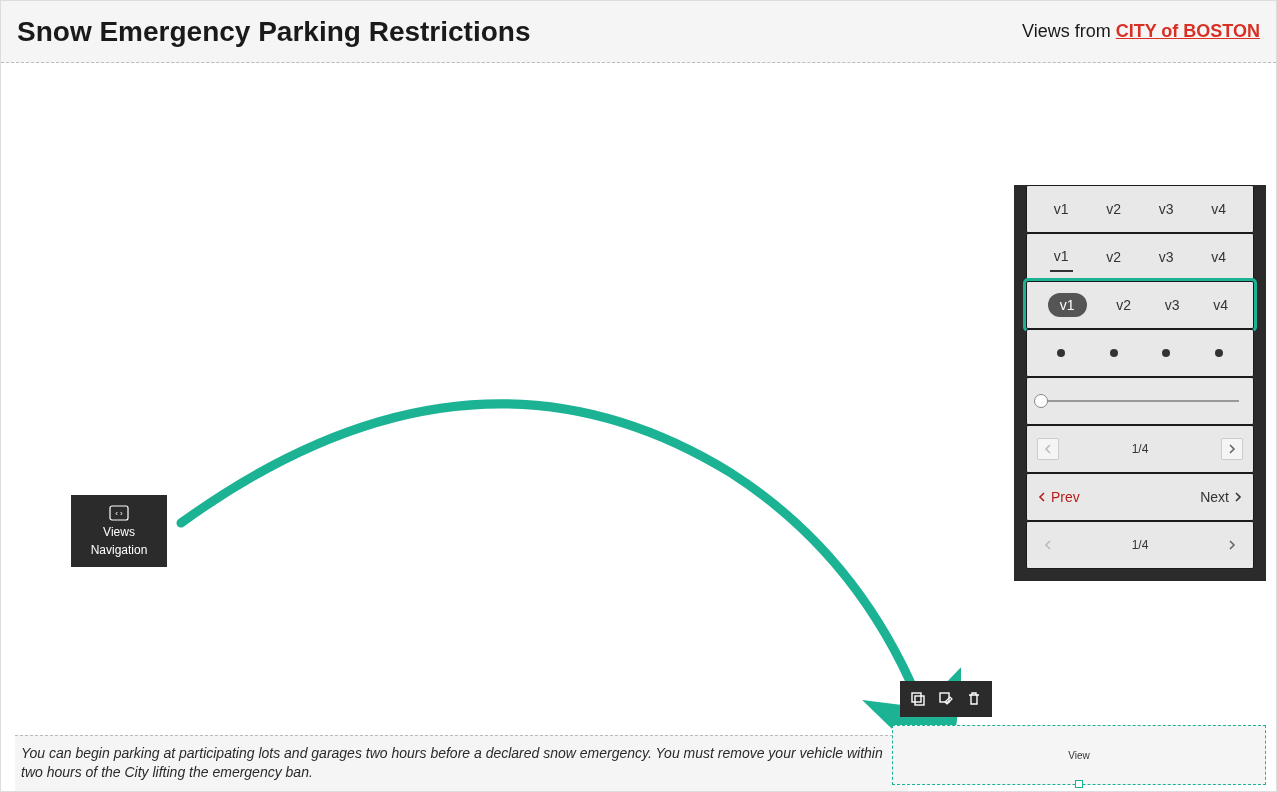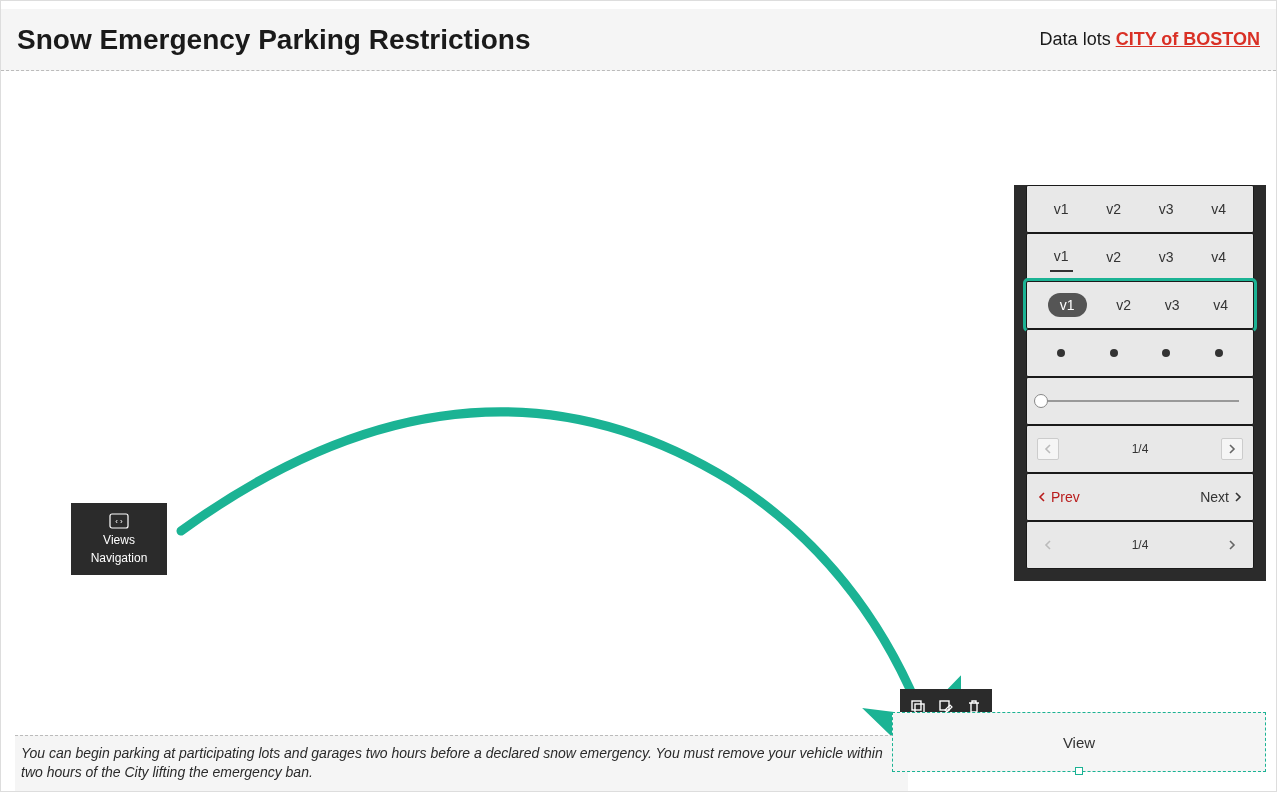--- a/index.html
+++ b/index.html
@@ -13,21 +13,20 @@
     border: 1px solid #ddd;
   }
   .header {
     height: 62px;
     background: #f5f5f5;
     border-bottom: 1px dashed #bbb;
     display: flex;
     align-items: center;
     justify-content: space-between;
     padding: 0 16px;
-    margin-top: 8px;
   }
   .header-title {
     font-size: 28px;
     font-weight: 700;
     color: #1a1a1a;
   }
   .header-credits {
     font-size: 18px;
     color: #1a1a1a;
   }
@@ -170,44 +169,44 @@
     background:#f5f5f5; color:#666; cursor:pointer;
   }
   .pager-btn.plain { border:none; background:transparent; }
   .pager-btn.disabled { color:#bbb; }
   .pager-text { font-size:12px; color:#333; }
   .prevnext { font-size:14px; color:#b91c1c; display:flex; align-items:center; gap:4px;}
   .prevnext.active { color:#333; }
   .view-widget {
     position: absolute;
     right: 10px;
-    bottom: 19px;
+    bottom: 6px;
     width: 374px;
     height: 60px;
     border: 1px dashed #1bb394;
     background: #f5f5f5;
     display: flex;
     align-items: center;
     justify-content: center;
-    font-size: 15px;
+    font-size: 10px;
     color: #333;
   }
   .view-widget .handle {
     position:absolute;
     bottom:-4px; left:50%; transform:translateX(-50%);
     width:8px;height:8px;background:#fff;border:1px solid #1bb394;
   }
 </style>
 </head>
 <body>
 
 <div class="header">
   <div class="header-title">Snow Emergency Parking Restrictions</div>
   <div class="header-credits">
-    <span>Data lots </span><a href="#">CITY of BOSTON</a>
+    <span>Views from </span><a href="#">CITY of BOSTON</a>
   </div>
 </div>
 
 <div class="main">
 
   <div class="views-nav-badge">
     <span class="nav-icon">
       <svg width="20" height="16" viewBox="0 0 20 16">
           <rect x="1" y="1" width="18" height="14" rx="2" fill="none" stroke="#fff" stroke-width="1.2"></rect>
           <text x="10" y="11" text-anchor="middle" font-size="8" fill="#fff">‹ ›</text>

